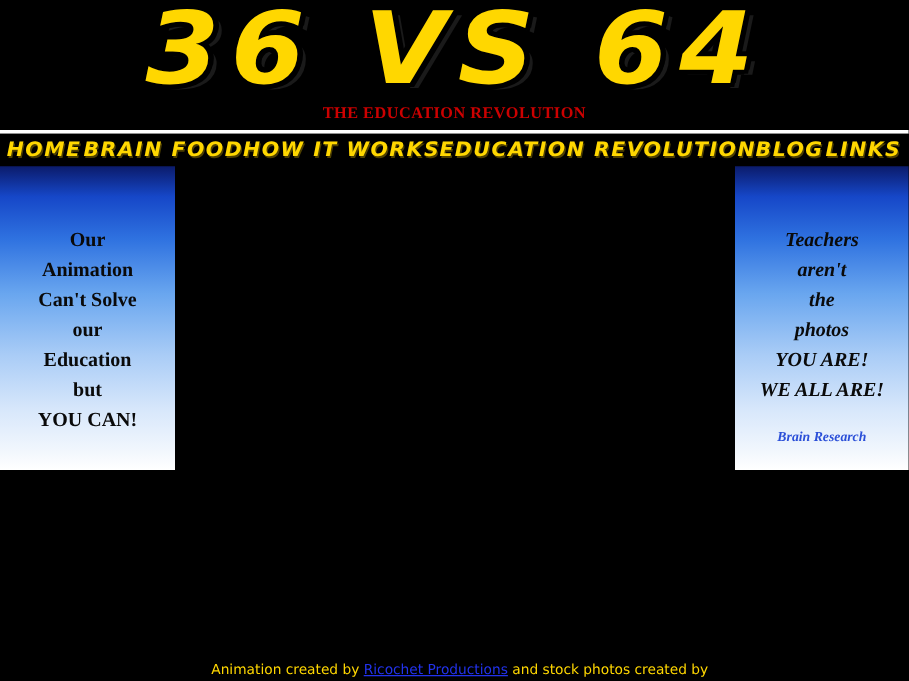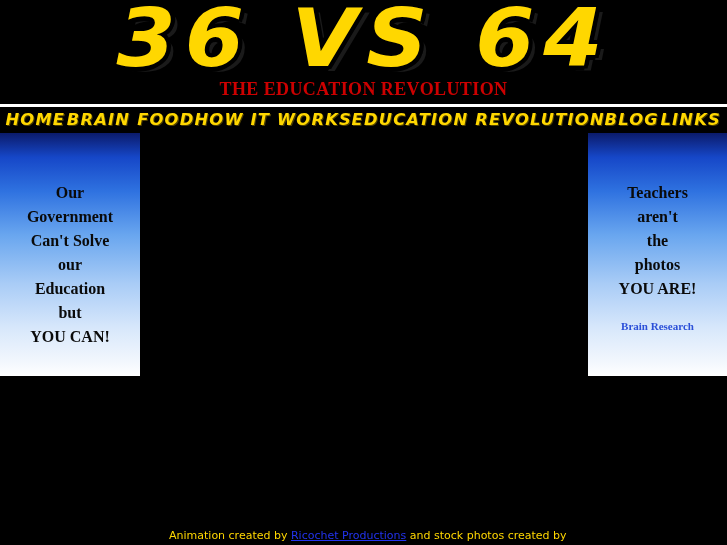--- a/index.html
+++ b/index.html
@@ -57,21 +57,21 @@
     transform-origin: center center;
   }
   .subtitle {
     position: absolute;
     left: 0;
     top: 82px;
     width: 727px;
     text-align: center;
     font-family: "Liberation Serif", serif;
     font-weight: bold;
-    font-size: 18px;
+    font-size: 13px;
     line-height: 15px;
     letter-spacing: 0.4px;
     color: #CC0000;
   }
 
   
   .nav-rule {
     width: 727px;
     height: 3px;
     background: #ffffff;
@@ -122,21 +122,21 @@
         #a9ccf6 62%,
         #d7e7fb 80%,
         #f2f7fd 94%,
         #ffffff 100%);
     box-sizing: border-box;
     padding: 48px 6px 0 6px;
     text-align: center;
     overflow: hidden;
   }
   .side-panel.left  { left: 0px; }
-  .side-panel.right { right: 0px; width: 139px; padding-top: 48px; }
+  .side-panel.right { right: 0px; width: 139px; padding-top: 48px; font-style: italic; }
 
   .panel-line {
     font-family: "Liberation Serif", serif;
     font-weight: bold;
     font-size: 16px;
     line-height: 24px;
     color: #0a0a0a;
     white-space: nowrap;
   }
   .panel-link {
@@ -206,36 +206,37 @@
   <span class="nav-item">EDUCATION REVOLUTION</span>
   <span class="nav-item">BLOG</span>
   <span class="nav-item">LINKS</span>
 </nav>
 <div class="nav-rule bottom"></div>
 
 <div class="stage">
 
   <div class="side-panel left">
     <div class="panel-line">Our</div>
-    <div class="panel-line">Government</div>
+    <div class="panel-line">Animation</div>
     <div class="panel-line">Can't Solve</div>
     <div class="panel-line">our</div>
     <div class="panel-line">Education</div>
     <div class="panel-line">but</div>
     <div class="panel-line">YOU CAN!</div>
   </div>
 
   <div class="animation-stage"></div>
 
   <div class="side-panel right">
     <div class="panel-line">Teachers</div>
     <div class="panel-line">aren't</div>
     <div class="panel-line">the</div>
     <div class="panel-line">photos</div>
     <div class="panel-line">YOU ARE!</div>
+    <div class="panel-line">WE ALL ARE!</div>
     <a class="panel-link">Brain Research</a>
   </div>
 
   <div class="credits">
     <div><span>Animation created by </span><a>Ricochet Productions</a><span> and stock photos created by</span></div>
     <div class="credit-line2"><a>Morgue Files</a></div>
 
   </div>
 
 </div>

